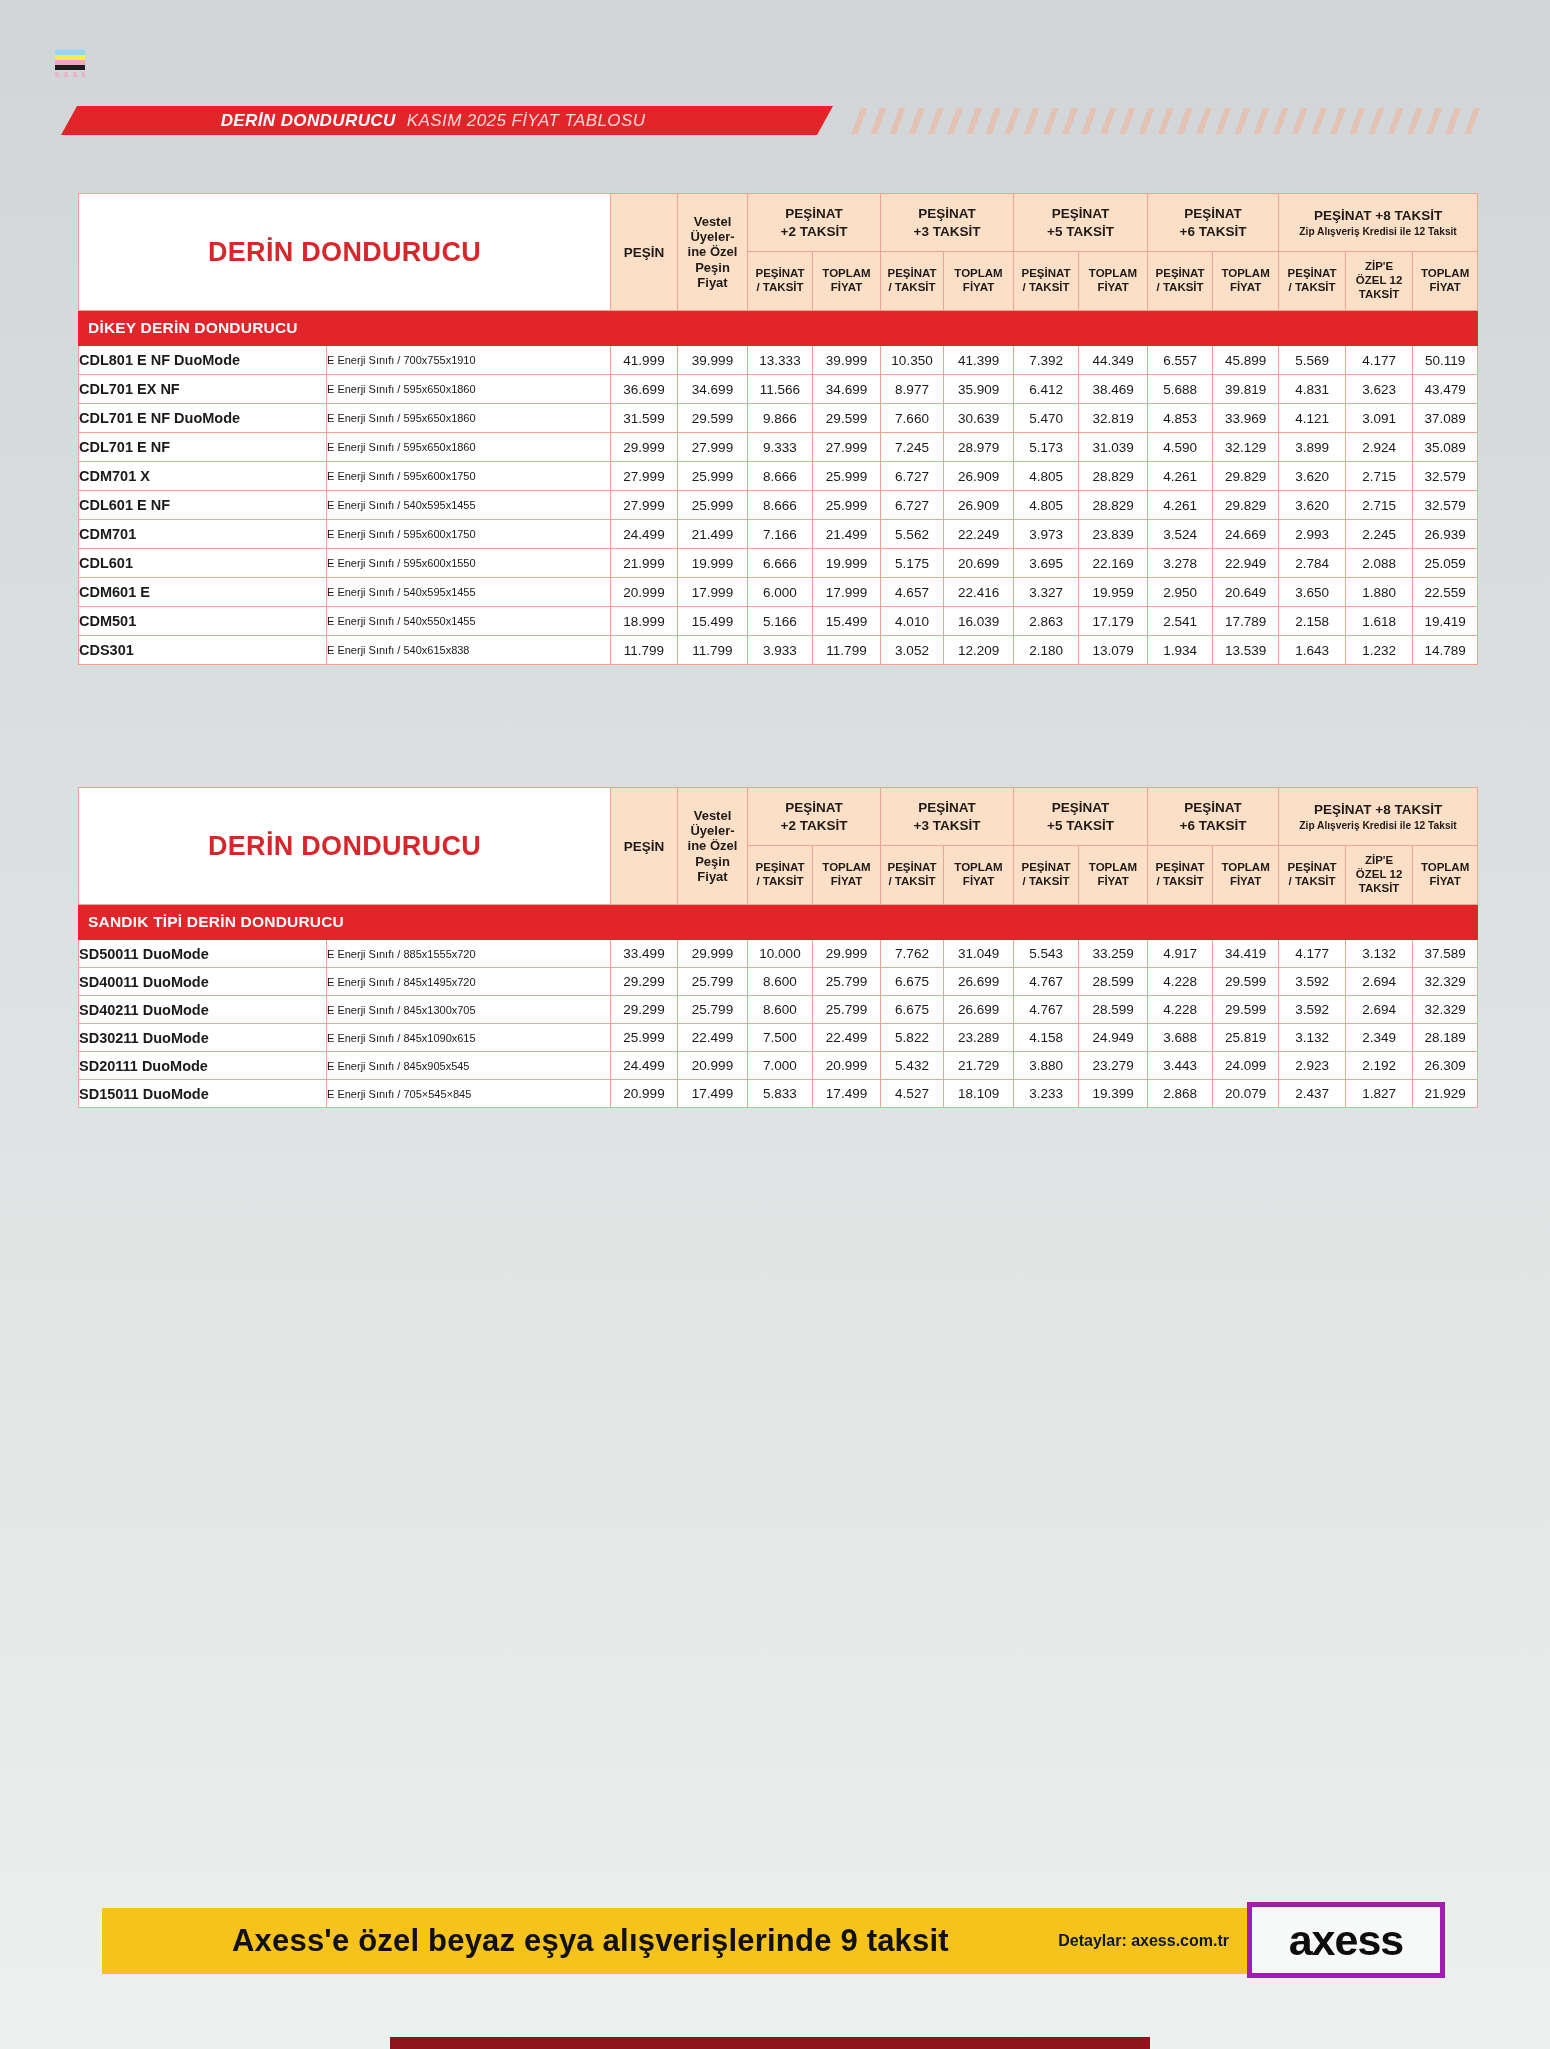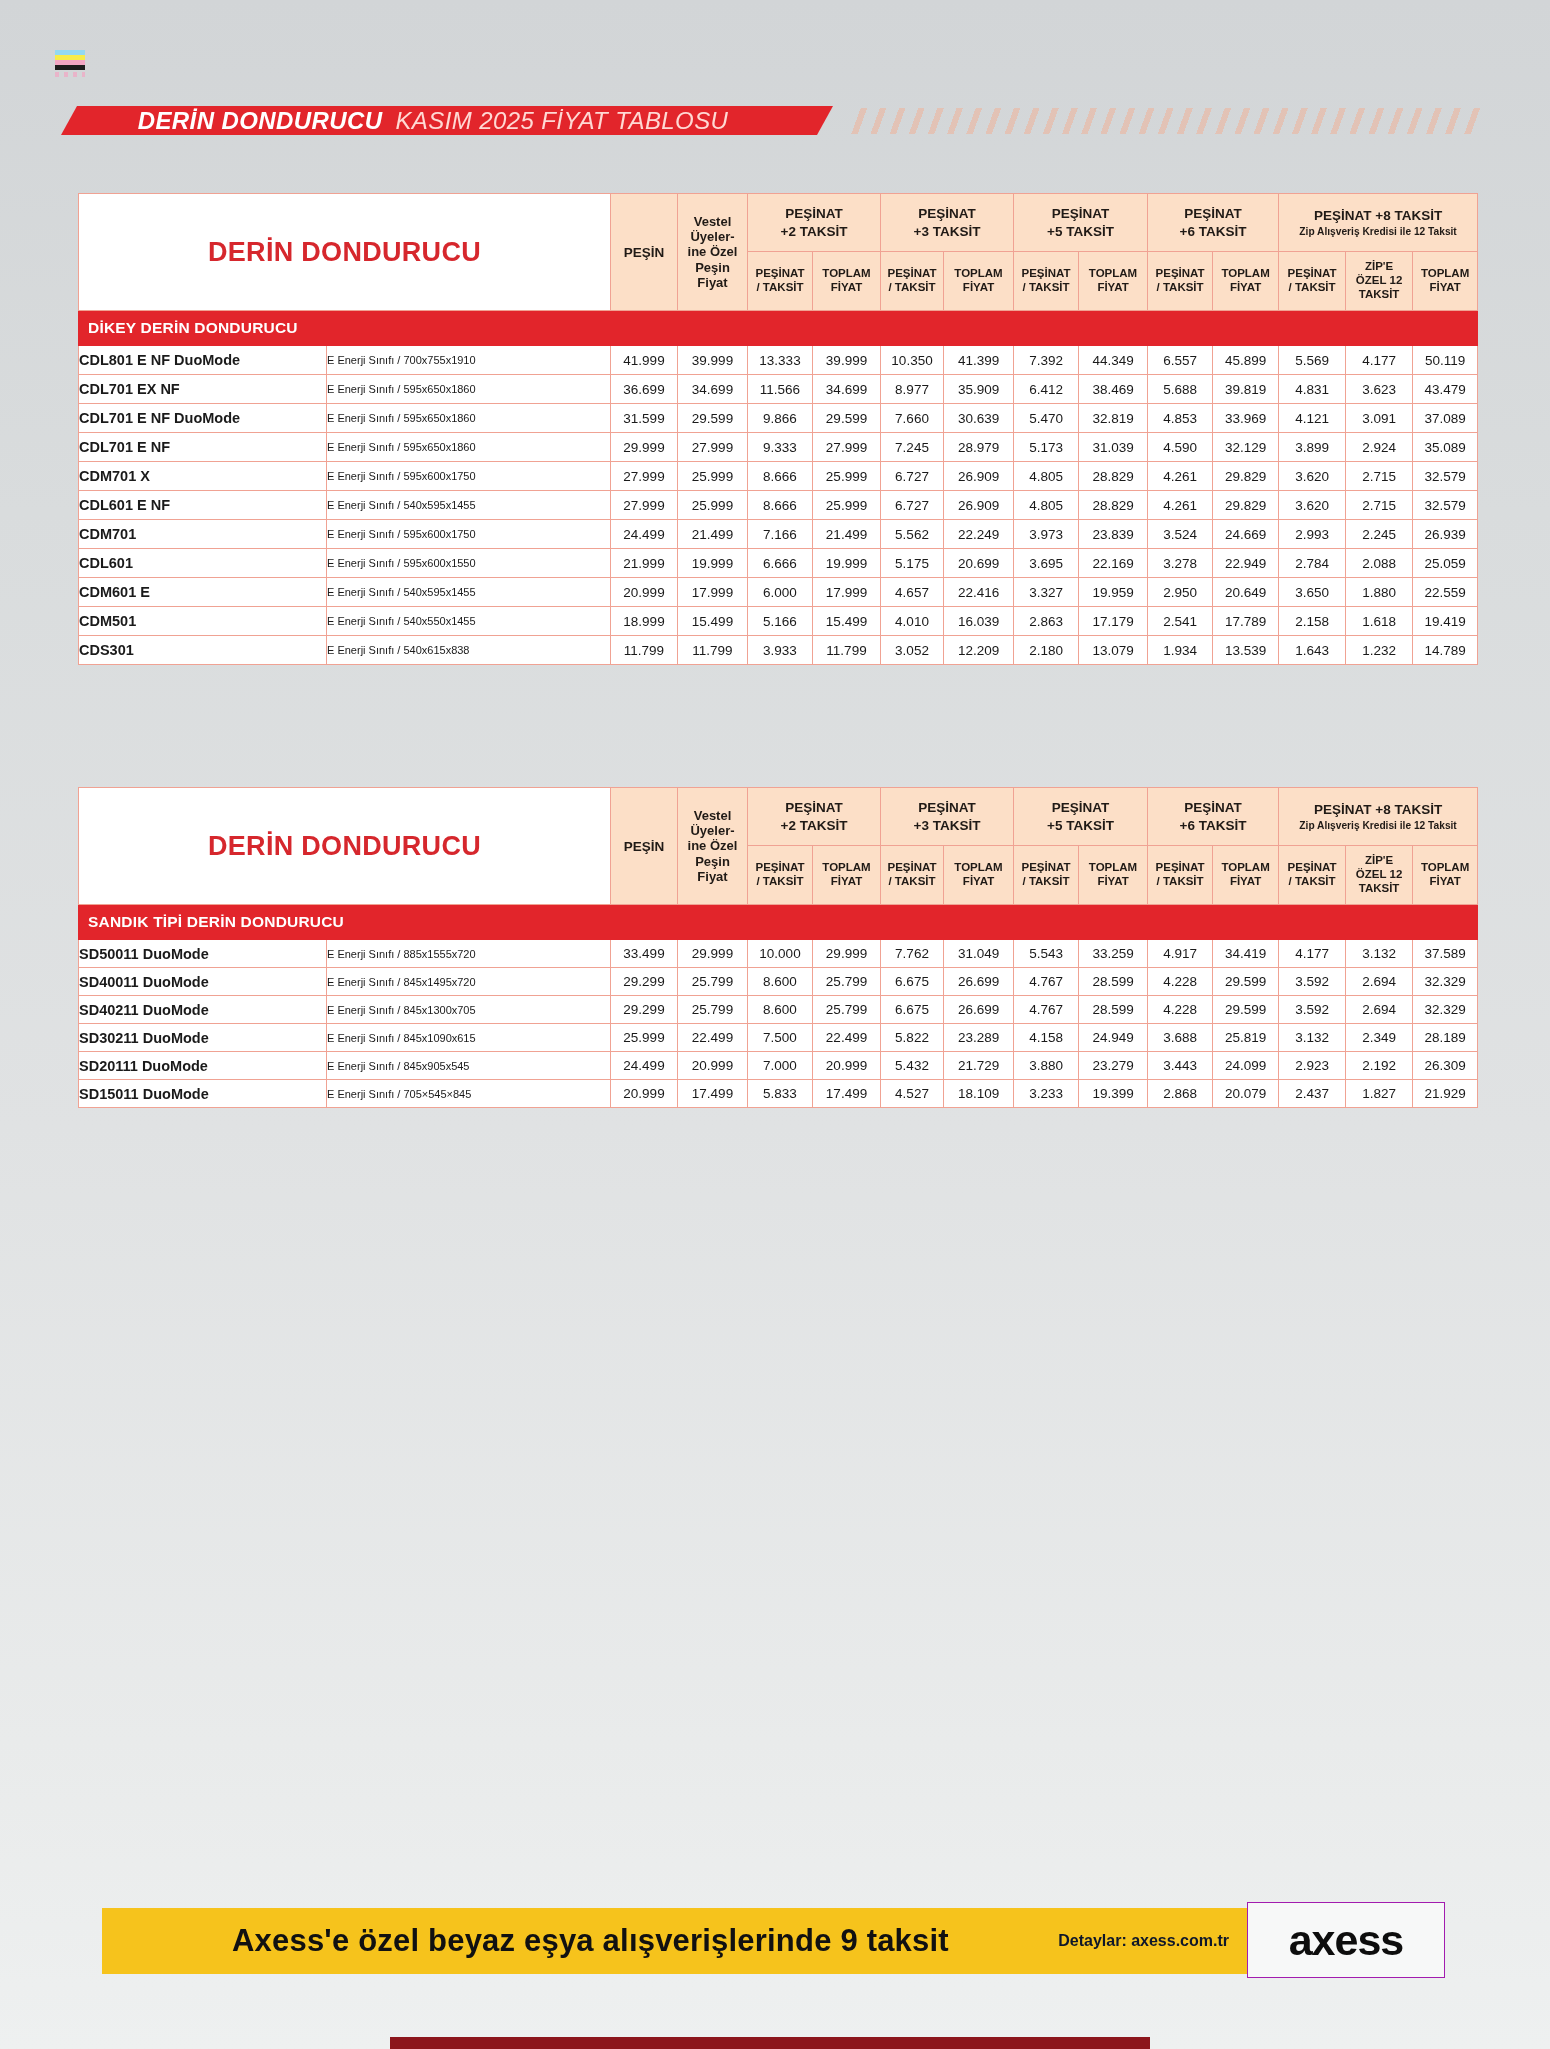--- a/index.html
+++ b/index.html
@@ -17,21 +17,21 @@
   .pm-k{background:#1d1d1d;}
   .pm-dots{background:repeating-linear-gradient(90deg,#f2a6c3 0 4px,transparent 4px 9px);height:4px;margin-top:2px;opacity:.7;}
 
   
   .ribbon{
     position:absolute;left:61px;top:106px;width:772px;height:29px;
     background:#e2252b;
     clip-path:polygon(16px 0,100% 0,calc(100% - 16px) 100%,0 100%);
     display:flex;align-items:center;justify-content:center;
   }
-  .ribbon-text{font-style:italic;color:#fff;font-size:24px;letter-spacing:.4px;white-space:nowrap;transform:translateX(-14px);}
+  .ribbon-text{font-style:italic;color:#fff;font-size:17px;letter-spacing:.4px;white-space:nowrap;transform:translateX(-14px);}
   .ribbon-text .bold{font-weight:bold;}
   .ribbon-text .light{font-weight:normal;color:#ffd9d4;margin-left:6px;}
   .stripes{
     position:absolute;left:848px;top:108px;width:636px;height:26px;
     background:repeating-linear-gradient(110deg,transparent 0 12px,#f1ae93 12px 18px);
     opacity:.5;border-radius:2px;
   }
 
   
   .table-wrap{position:absolute;left:78px;}
@@ -58,21 +58,21 @@
 
   
   .axess-bar{
     position:absolute;left:102px;top:1908px;width:1145px;height:66px;background:#f6c31c;
     display:flex;align-items:center;
   }
   .axess-headline{flex:0 0 auto;margin-left:130px;font-size:31px;font-weight:bold;color:#111;letter-spacing:.2px;}
   .axess-details{margin-left:auto;margin-right:18px;font-size:16px;font-weight:bold;color:#0f172a;}
   .axess-logo-box{
     position:absolute;left:1247px;top:1902px;width:198px;height:76px;background:#f7f8f8;
-    border:1px solid #a21caf;display:flex;align-items:center;justify-content:center;box-sizing:border-box;
+    border:5px solid #a21caf;display:flex;align-items:center;justify-content:center;box-sizing:border-box;
   }
   .axess-logo{font-size:43px;font-weight:bold;color:#0d0d0d;letter-spacing:-1px;}
 
   .bottom-strip{position:absolute;left:390px;top:2037px;width:760px;height:12px;background:#8c161c;}
 </style>
 </head>
 <body>
 
 <div class="print-mark">
   <div class="pm-c"></div>

